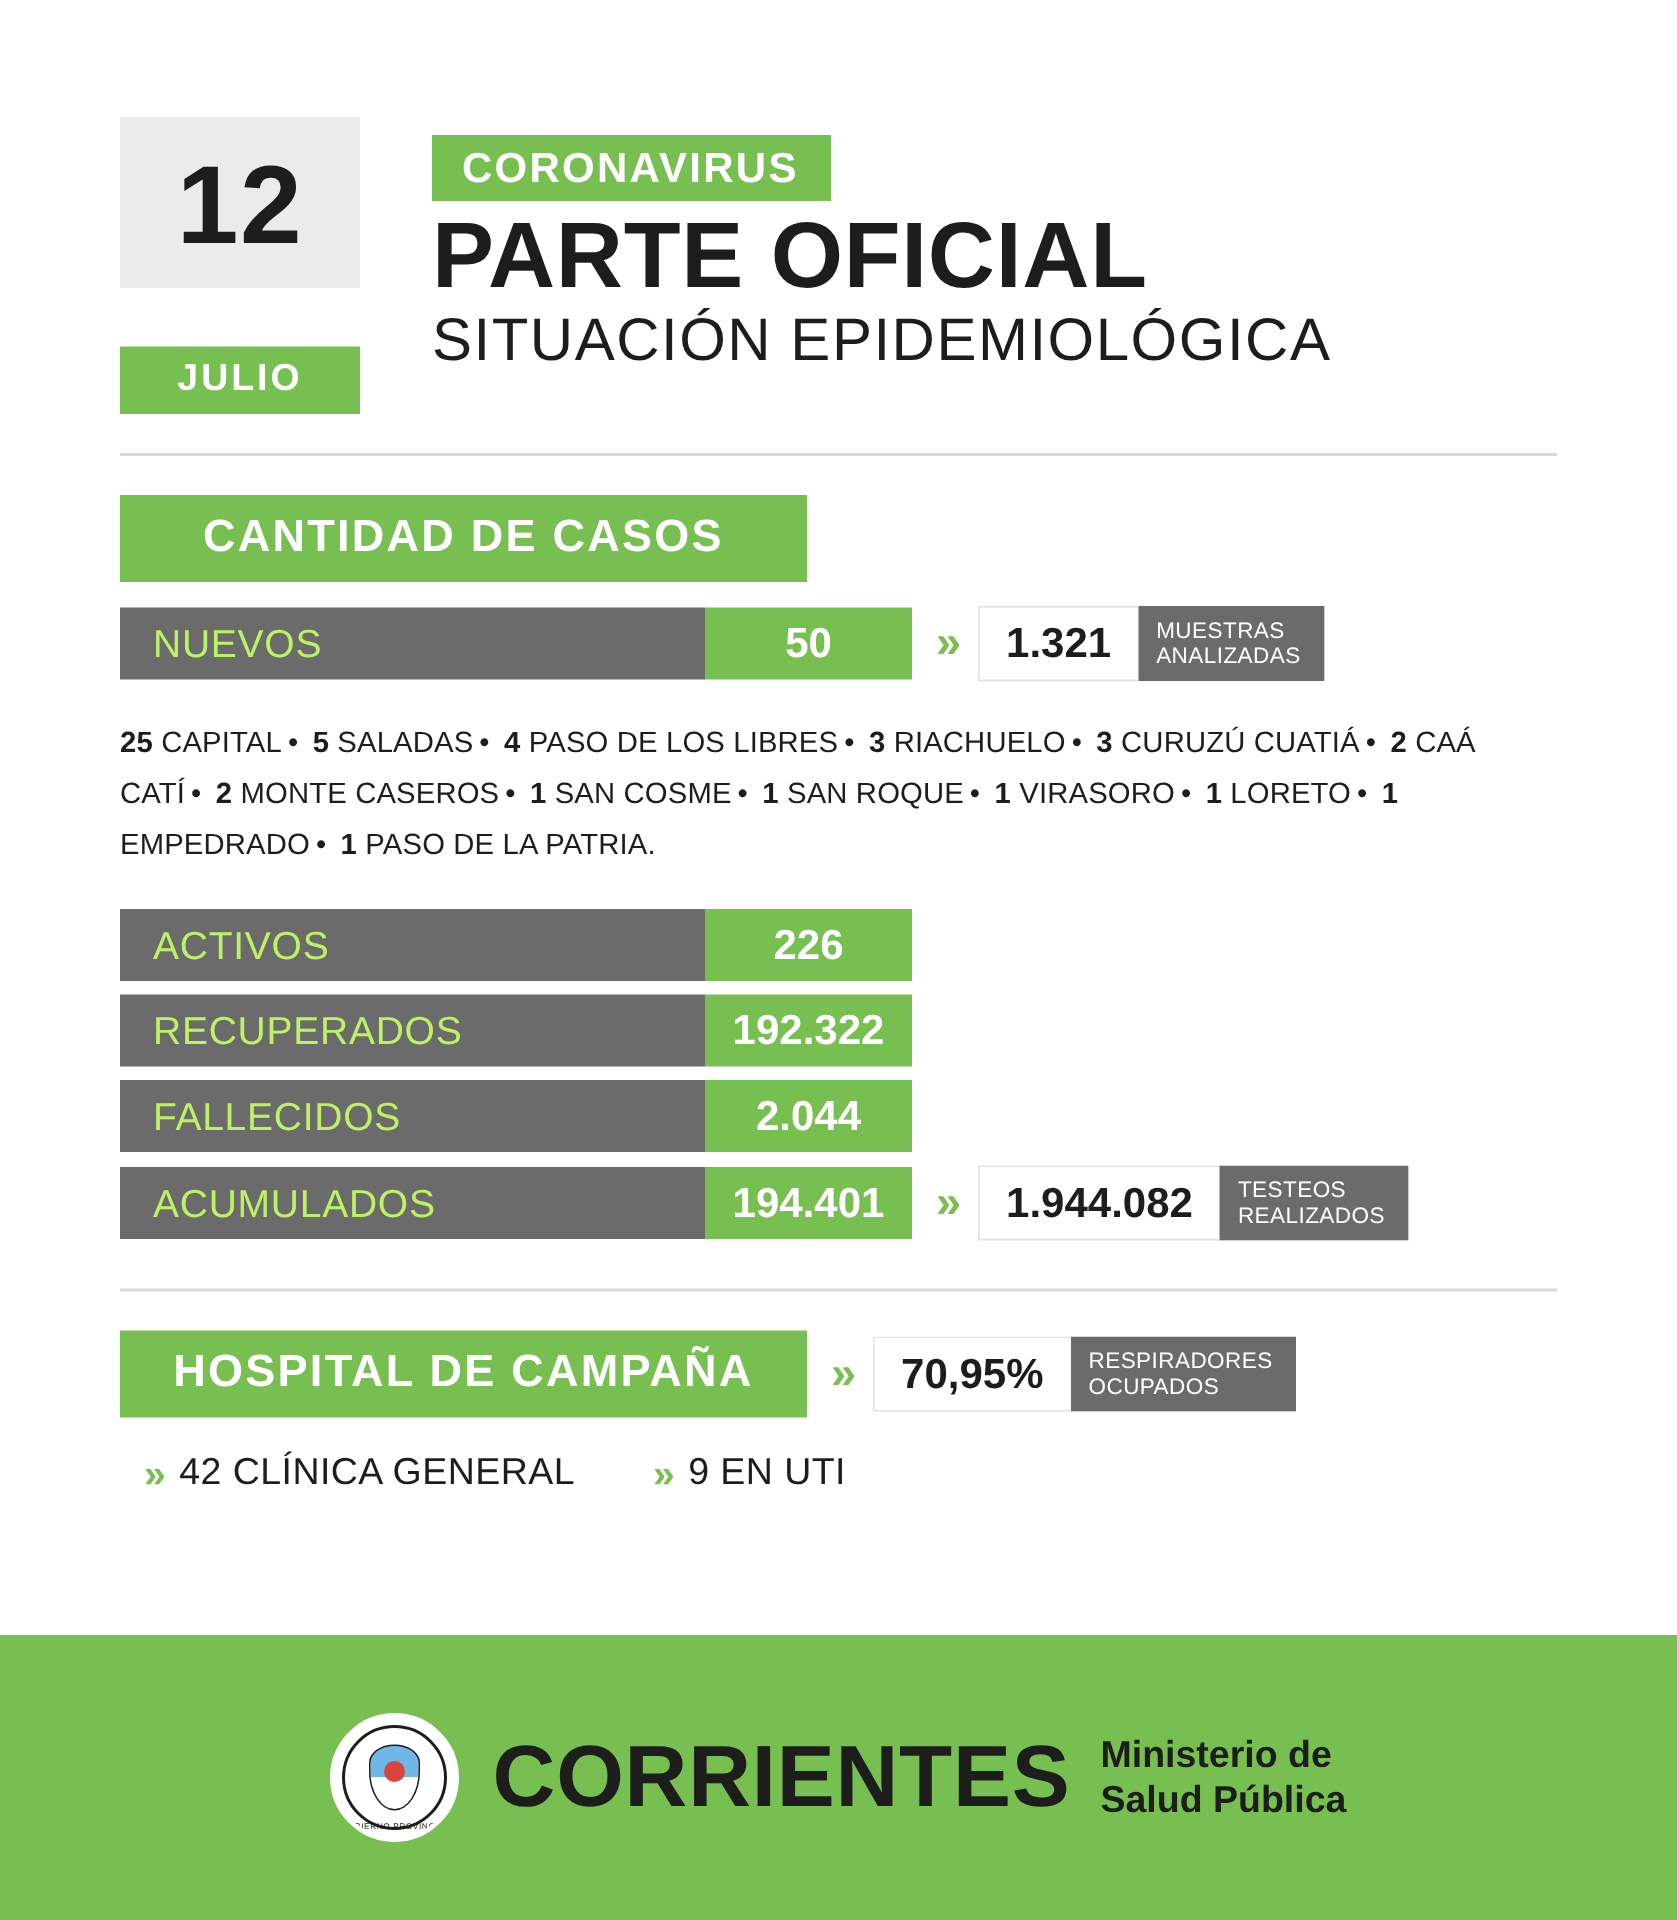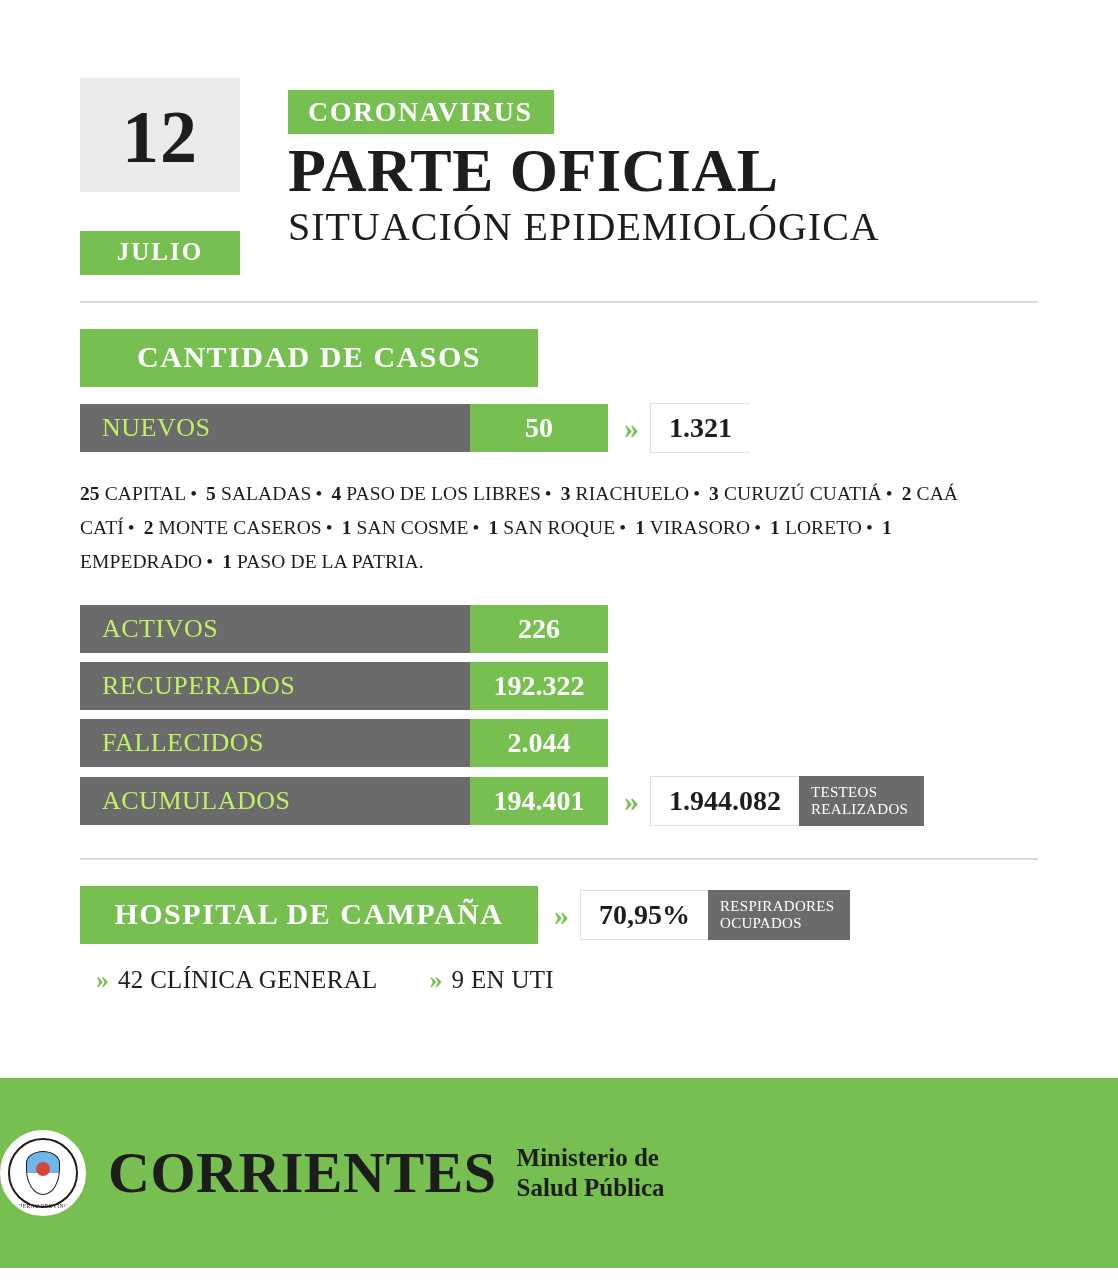--- a/index.html
+++ b/index.html
@@ -12,21 +12,20 @@
     background: #ffffff;
     font-family: "Liberation Sans", sans-serif;
     color: #3c3c3b;
     overflow: hidden;
   }
   .page {
     position: relative;
     width: 1118px;
     height: 1280px;
     box-sizing: border-box;
-    font-family: Liberation Serif, serif;
   }
 
   
   .header {
     display: flex;
     align-items: flex-start;
     padding: 78px 0 0 80px;
   }
   .date-box {
     width: 160px;
@@ -239,27 +238,27 @@
     letter-spacing: 0.3px;
   }
   .hosp-list-item .chev {
     margin: 0 12px 0 0;
   }
 
   
   .footer {
     position: absolute;
     left: 0;
-    bottom: 12px;
+    bottom: 0;
     width: 1118px;
     height: 190px;
     background: #77bf51;
     display: flex;
     align-items: center;
-    justify-content: flex-start;
+    justify-content: center;
   }
   .footer-inner {
     display: flex;
     align-items: center;
   }
   .crest {
     width: 86px;
     height: 86px;
     border-radius: 50%;
     background: #ffffff;
@@ -349,20 +348,24 @@
     <div class="banner-row">
       <div class="section-banner">CANTIDAD DE CASOS</div>
     </div>
 
     <div class="stat-row">
       <div class="stat-label">NUEVOS</div>
       <div class="stat-value">50</div>
       <div class="chev">»</div>
       <div class="side-pill">
         <div class="num">1.321</div>
+        <div class="cap">
+          <span>MUESTRAS</span>
+          <span>ANALIZADAS</span>
+        </div>
       </div>
     </div>
 
     <div class="breakdown">
       <span><b>25</b> <span>CAPITAL</span></span><span class="dot">•</span>
       <span><b>5</b> <span>SALADAS</span></span><span class="dot">•</span>
       <span><b>4</b> <span>PASO DE LOS LIBRES</span></span><span class="dot">•</span>
       <span><b>3</b> <span>RIACHUELO</span></span><span class="dot">•</span>
       <span><b>3</b> <span>CURUZÚ CUATIÁ</span></span><span class="dot">•</span>
       <span><b>2</b> <span>CAÁ CATÍ</span></span><span class="dot">•</span>

